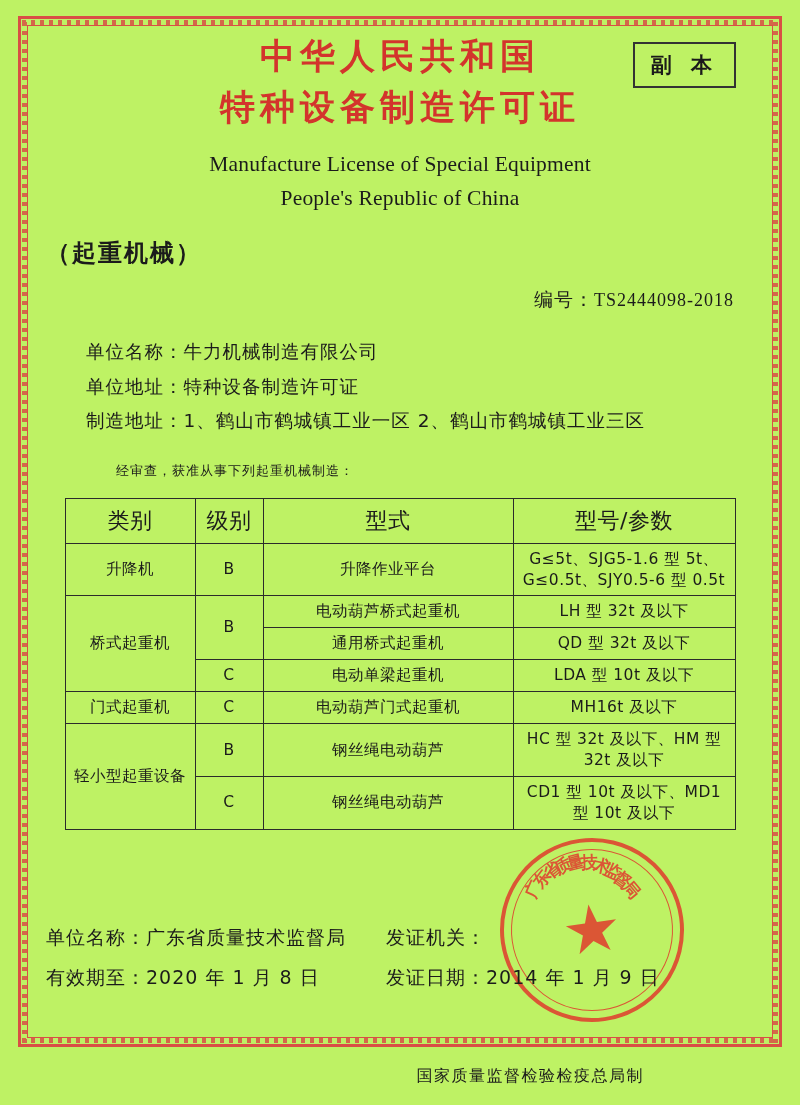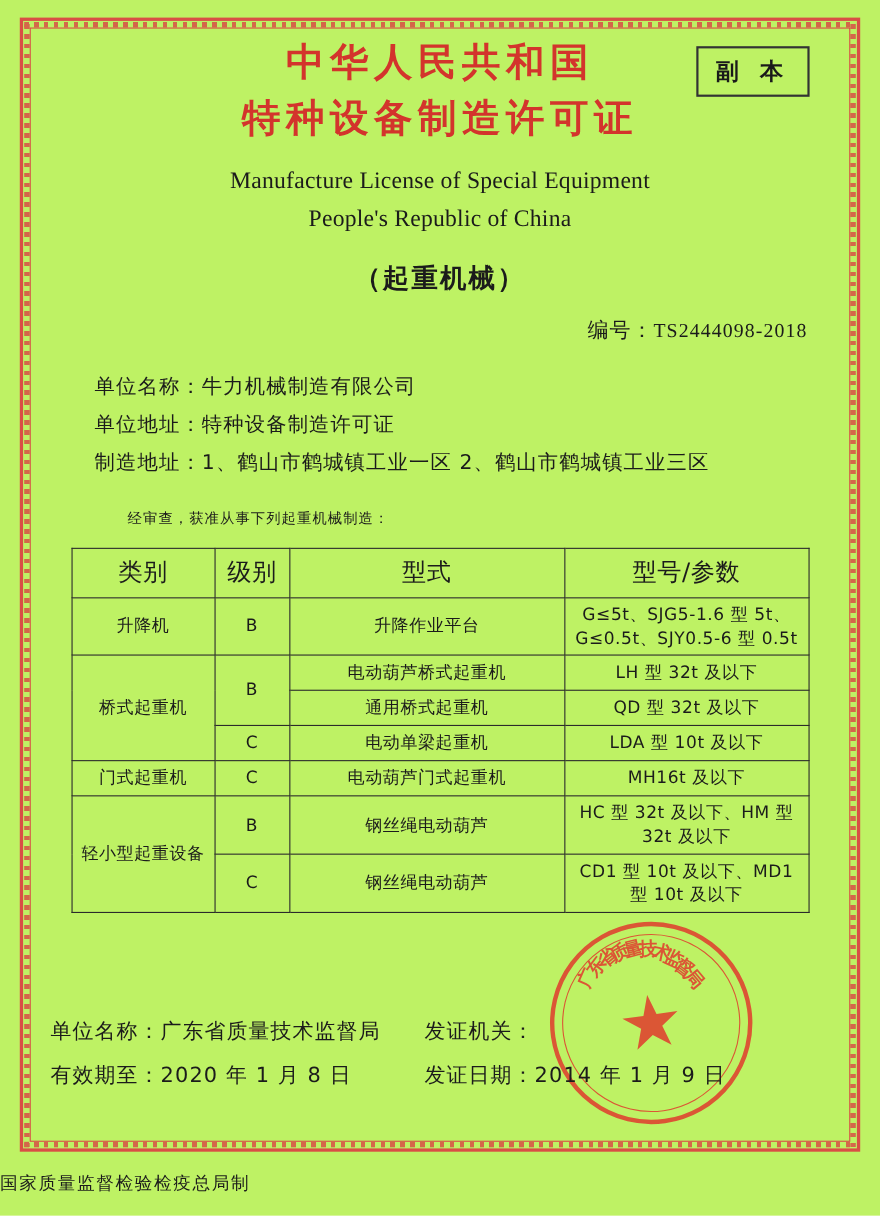--- a/index.html
+++ b/index.html
@@ -91,21 +91,20 @@
     font-family: "Liberation Serif", serif;
     font-weight: normal;
     font-size: 21.5px;
     color: #1b1b1b;
     margin-top: 12px;
     line-height: 1.6;
     letter-spacing: .2px;
   }
 
   .subtitle {
-    text-align: center;
     font-size: 24px;
     font-weight: bold;
     color: #1b1b1b;
     margin-top: 22px;
     letter-spacing: 2px;
   }
 
   .serial {
     text-align: right;
     margin-top: 18px;
@@ -222,21 +221,21 @@
     white-space: nowrap;
   }
   .fields .f-left { width: 340px; }
   .fields .f-right { }
 
   .bottom-note {
     position: absolute;
     left: 0;
     bottom: 18px;
     width: 644px;
-    text-align: left;
+    text-align: right;
     color: #1b1b1b;
     font-size: 16px;
     letter-spacing: 1.5px;
   }
 </style>
 </head>
 <body>
 
 <div class="page">
   <div class="border-outer"></div>

